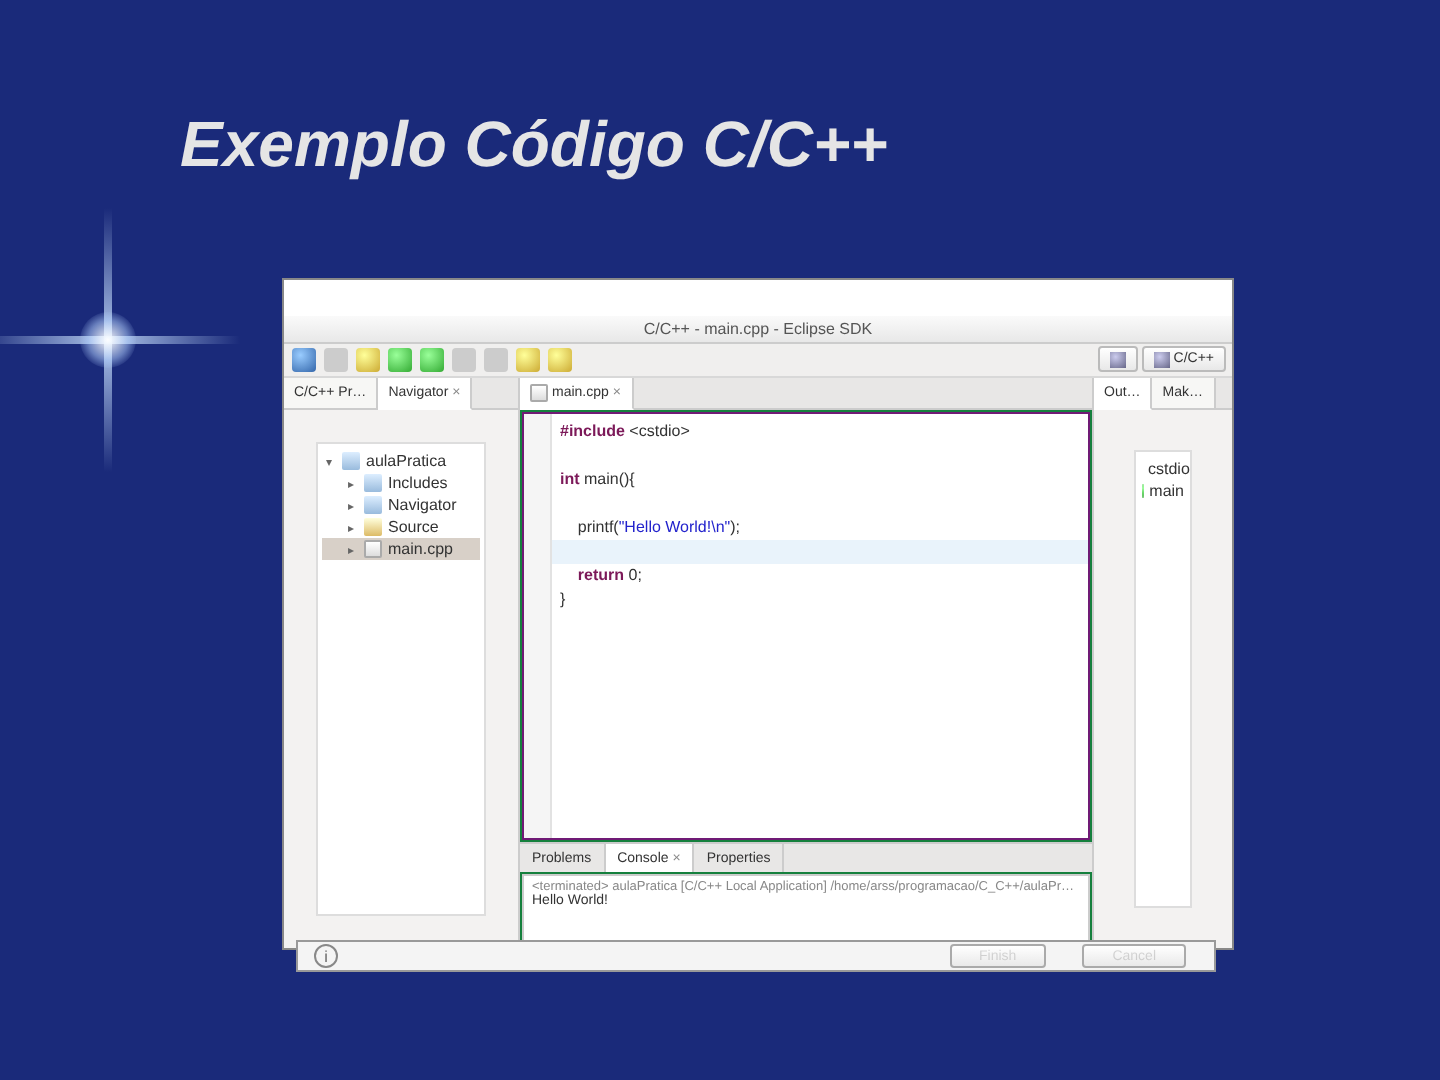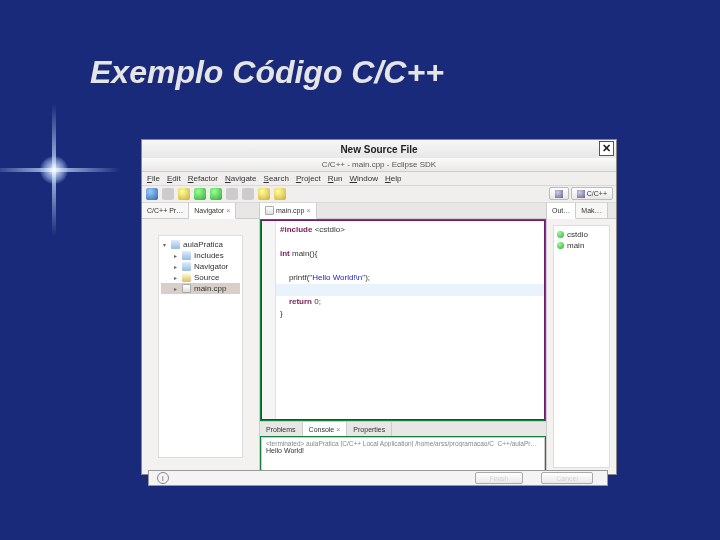--- a/index.html
+++ b/index.html
@@ -49,55 +49,40 @@
 .kw{color:#7c1959;font-weight:700}
 .str{color:#2222cc}
 .hl-line{position:absolute;left:14px;right:0;height:12px;background:#e9f3fb;top:63px}
 .editor pre{position:relative}
 .bottom-tabs{height:15px;display:flex;background:#e8e7e6;border-top:1px solid #ccc}
 .btab{padding:1px 6px;font-size:7px;border-right:1px solid #ccc;display:flex;align-items:center;gap:2px}
 .btab.active{background:#fff}
 .console{height:36px;background:#fff;border:1px solid #ccc;margin:1px;font-size:7px;padding:2px 4px;overflow:hidden}
 .console-hdr{color:#888;font-size:6.5px;white-space:nowrap;overflow:hidden;text-overflow:ellipsis}
 .right-panel{width:70px;background:#f3f2f1;border-left:1px solid #ccc;display:flex;flex-direction:column}
-.outline{flex:1;background:#fff;border:1px solid #ddd;margin:6px;padding:3px;font-size:8px}
+.outline{flex:1;background:#fff;border:1px solid #ddd;margin:20px;padding:3px;font-size:8px}
 .out-item{display:flex;align-items:center;gap:3px;padding:1px 0}
 .dot-green{width:7px;height:7px;border-radius:50%;background:radial-gradient(circle at 35% 30%,#9f9,#3a3)}
 .dialog-cut{position:absolute;left:148px;top:470px;width:460px;height:16px;background:#f4f4f4;border:1px solid #999;display:flex;align-items:center;justify-content:flex-end;gap:18px;padding:0 14px}
 .cut-icon{position:absolute;left:8px;top:1px;width:12px;height:12px;border:1px solid #888;border-radius:50%;display:flex;align-items:center;justify-content:center;font-size:8px;color:#666}
 .cut-btn{height:12px;padding:0 14px;border:1px solid #aaa;background:linear-gradient(#fff,#e9e9e9);font-size:7px;border-radius:2px;display:flex;align-items:center;color:rgba(0,0,0,.15)}
 </style>
 </head>
 <body>
 
 <div class="flare"></div>
 <div class="flare-center"></div>
 
 <h1 class="slide-title">Exemplo Código C/C++</h1>
 
 <div class="modal-frame">
-  <div class="modal-title">
-    <span>New Source File</span>
-    <div class="modal-close">✕</div>
-  </div>
 
   <div class="ide">
     <div class="ide-title">C/C++ - main.cpp - Eclipse SDK</div>
 
-    <div class="menubar">
-      <span>File</span>
-      <span>Edit</span>
-      <span>Refactor</span>
-      <span>Navigate</span>
-      <span>Search</span>
-      <span>Project</span>
-      <span>Run</span>
-      <span>Window</span>
-      <span>Help</span>
-    </div>
 
     <div class="toolbar">
       <div class="tb-icon tb-blue"></div>
       <div class="tb-icon tb-gray"></div>
       <div class="tb-icon tb-yel"></div>
       <div class="tb-icon tb-green"></div>
       <div class="tb-icon tb-green"></div>
       <div class="tb-icon tb-gray"></div>
       <div class="tb-icon tb-gray"></div>
       <div class="tb-icon tb-yel"></div>

